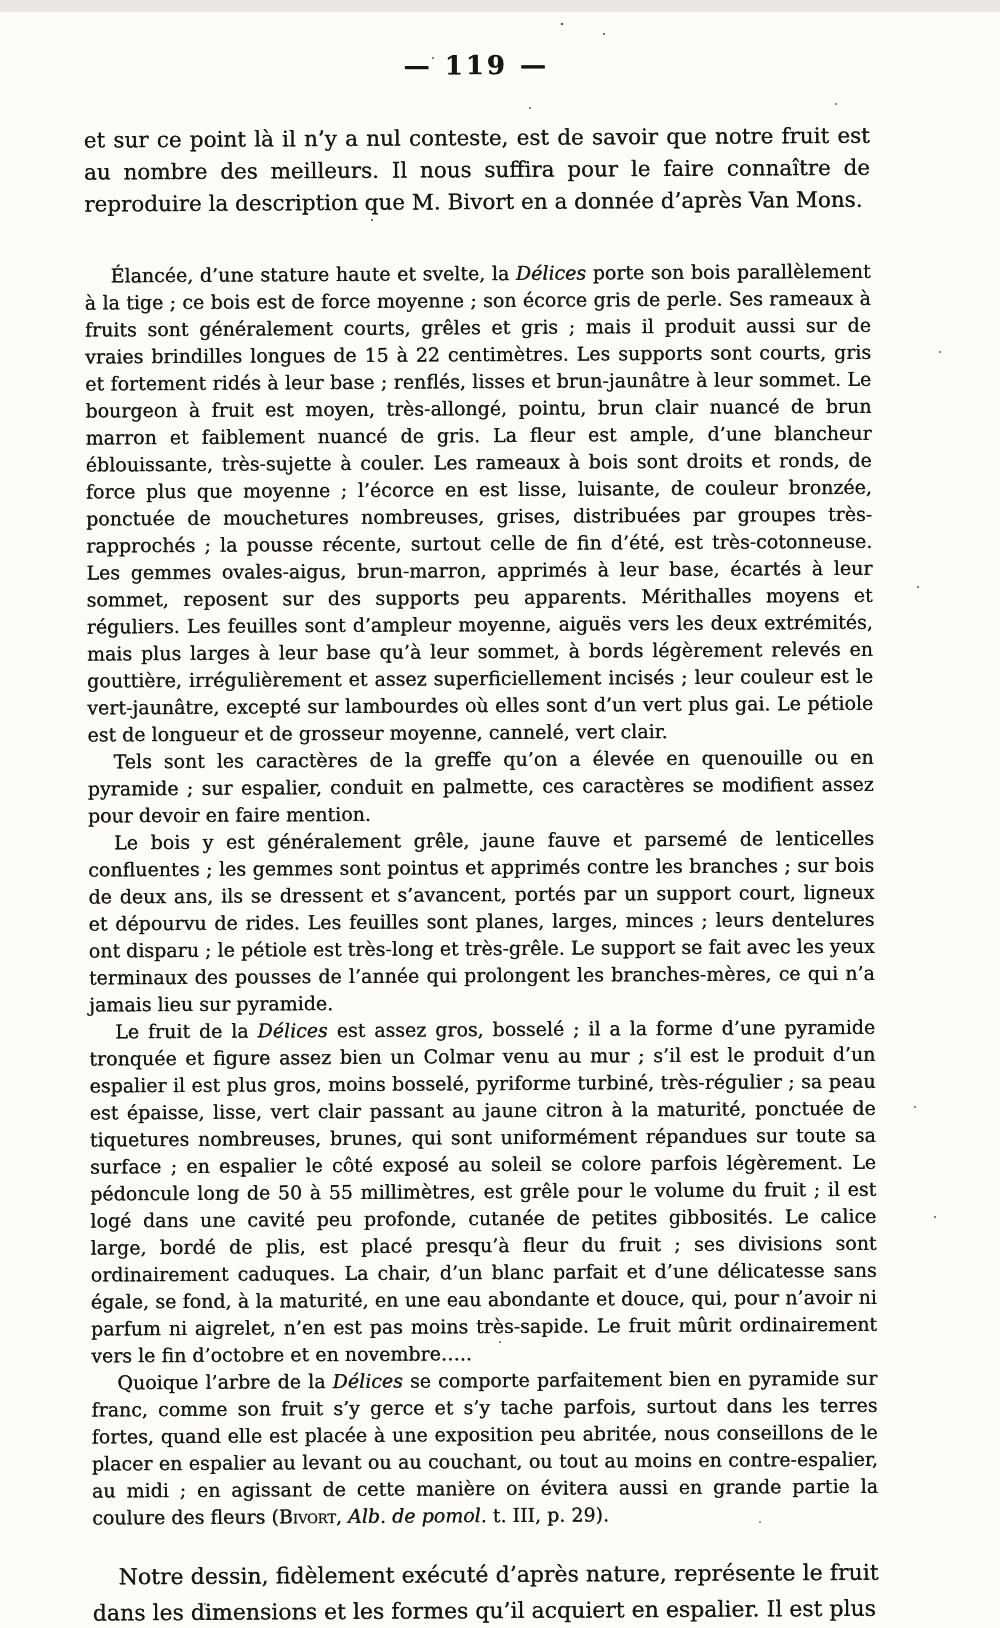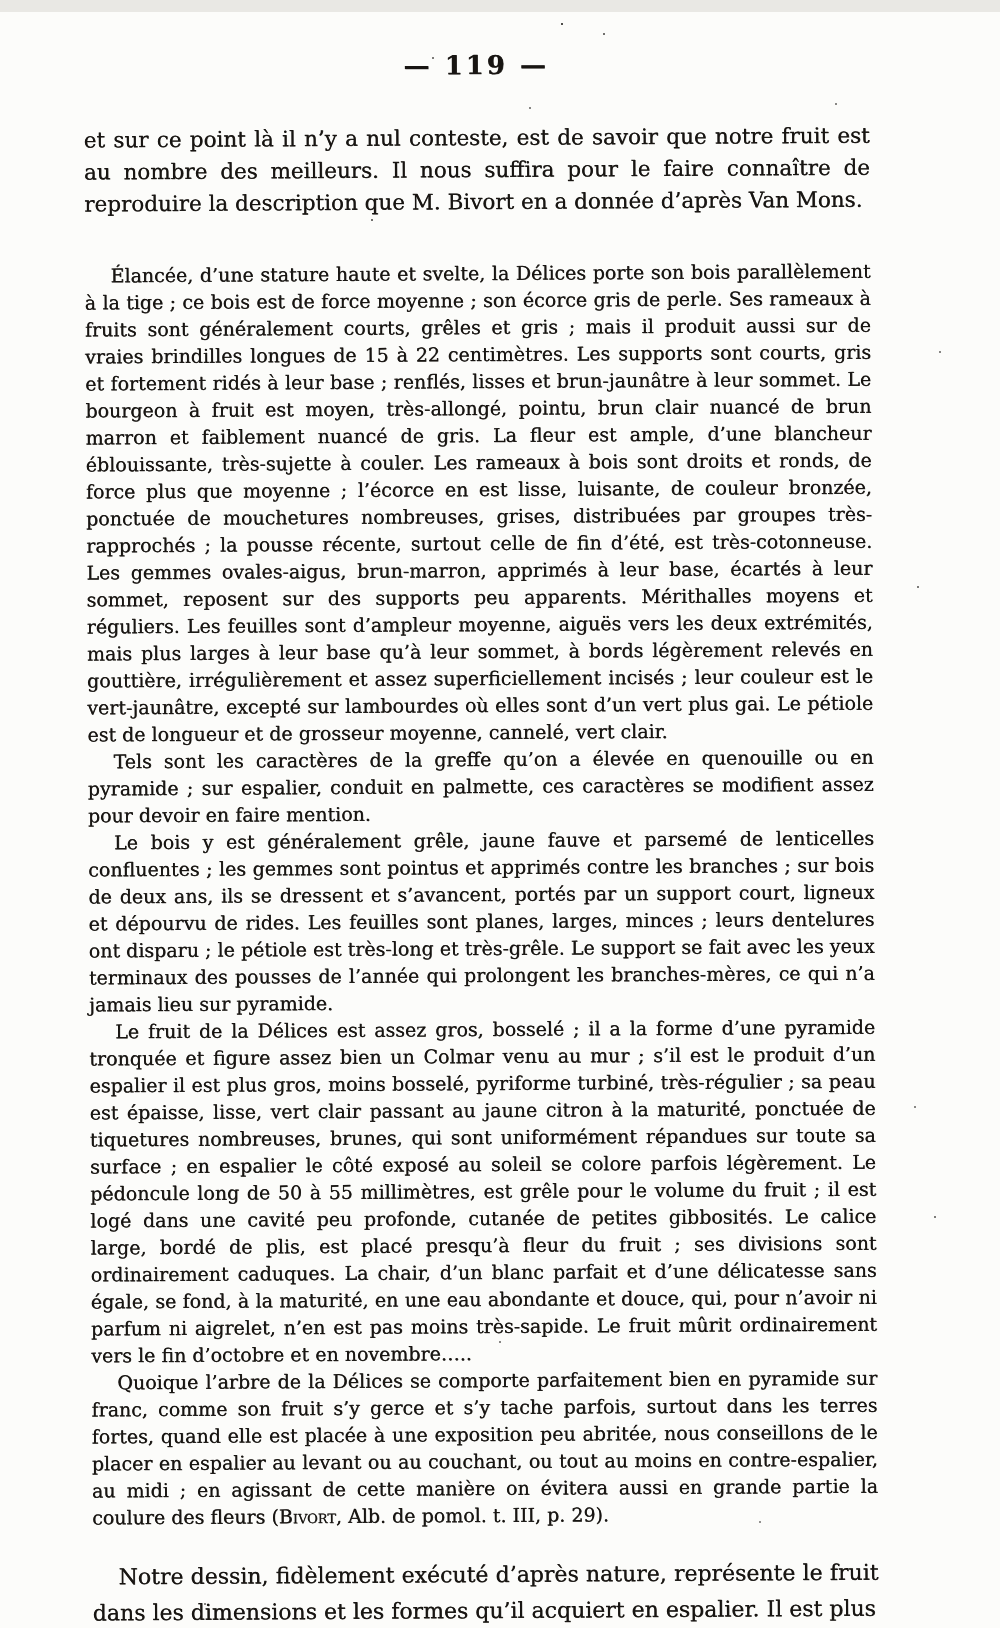--- a/index.html
+++ b/index.html
@@ -69,21 +69,21 @@
   .body {
     font-size: 19px;
     line-height: 27px;
   }
   .closing {
     font-size: 22px;
     line-height: 36px;
     margin-top: 28px;
   }
   .indent { text-indent: 26px; }
-  .em { }
+  .em { font-style: italic; }
   .sc { font-variant: small-caps; }
 </style>
 </head>
 <body>
 
 <div class="page">
   <div class="content">
     <div class="page-number">— 119 —</div>
     <div>
         <p class="para intro"><span>et sur ce point là il n’y a nul conteste, est de savoir que notre fruit est au nombre des meilleurs. Il nous suffira pour le faire connaître de reproduire la description que M. Bivort en a donnée d’après Van Mons.</span></p>

